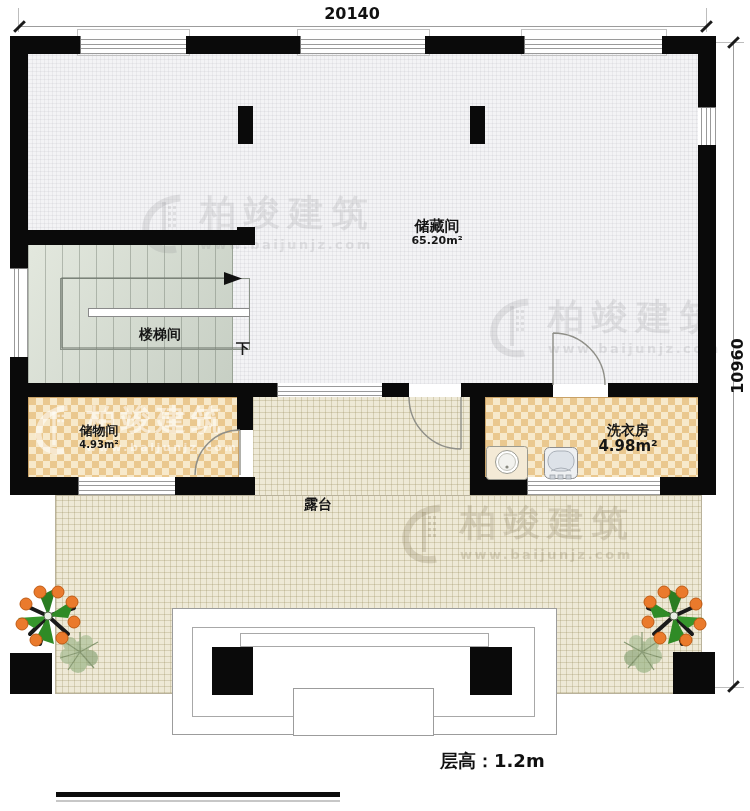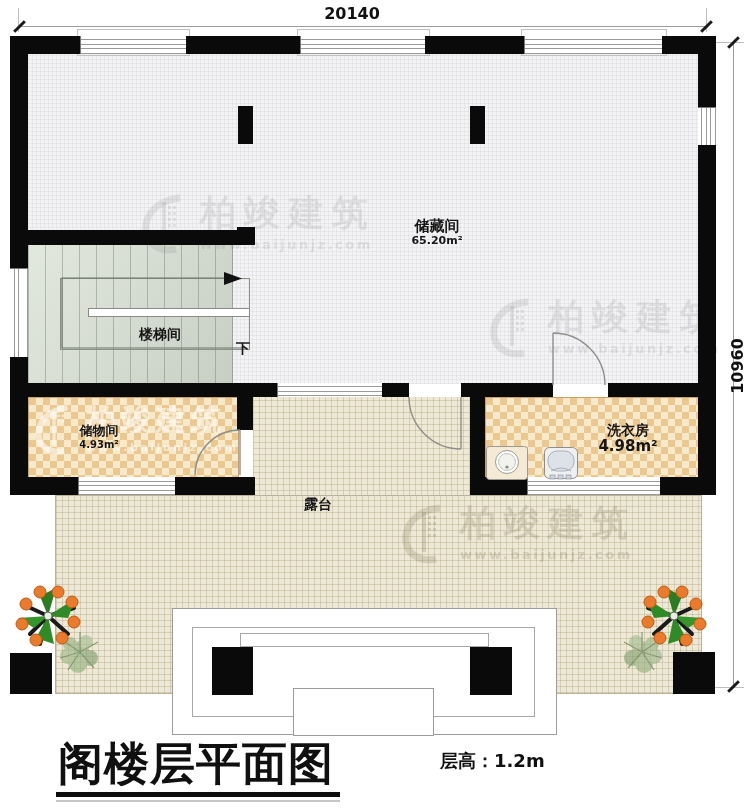--- a/index.html
+++ b/index.html
@@ -303,20 +303,19 @@
   <div class="rlabel" style="left:99px;top:424px;font-size:13px;">
     <div>储物间</div>
     <div class="area" style="font-size:10px;">4.93m²</div>
   </div>
   <div class="rlabel" style="left:620px;top:422px;font-size:14px;margin-left:8px;">
     <div>洗衣房</div>
     <div class="area" style="font-size:15px;">4.98m²</div>
   </div>
   <div class="rlabel" style="left:318px;top:496px;font-size:14px;">露台</div>
 
-  <div class="tb-title">阁楼层平面图</div>
   <div class="tb-rule1"></div>
   <div class="tb-rule2"></div>
   <div class="tb-info">
     <div><span>层高：</span><span>1.2m</span></div>
   </div>
 
 </div>
 
 </body></html>

